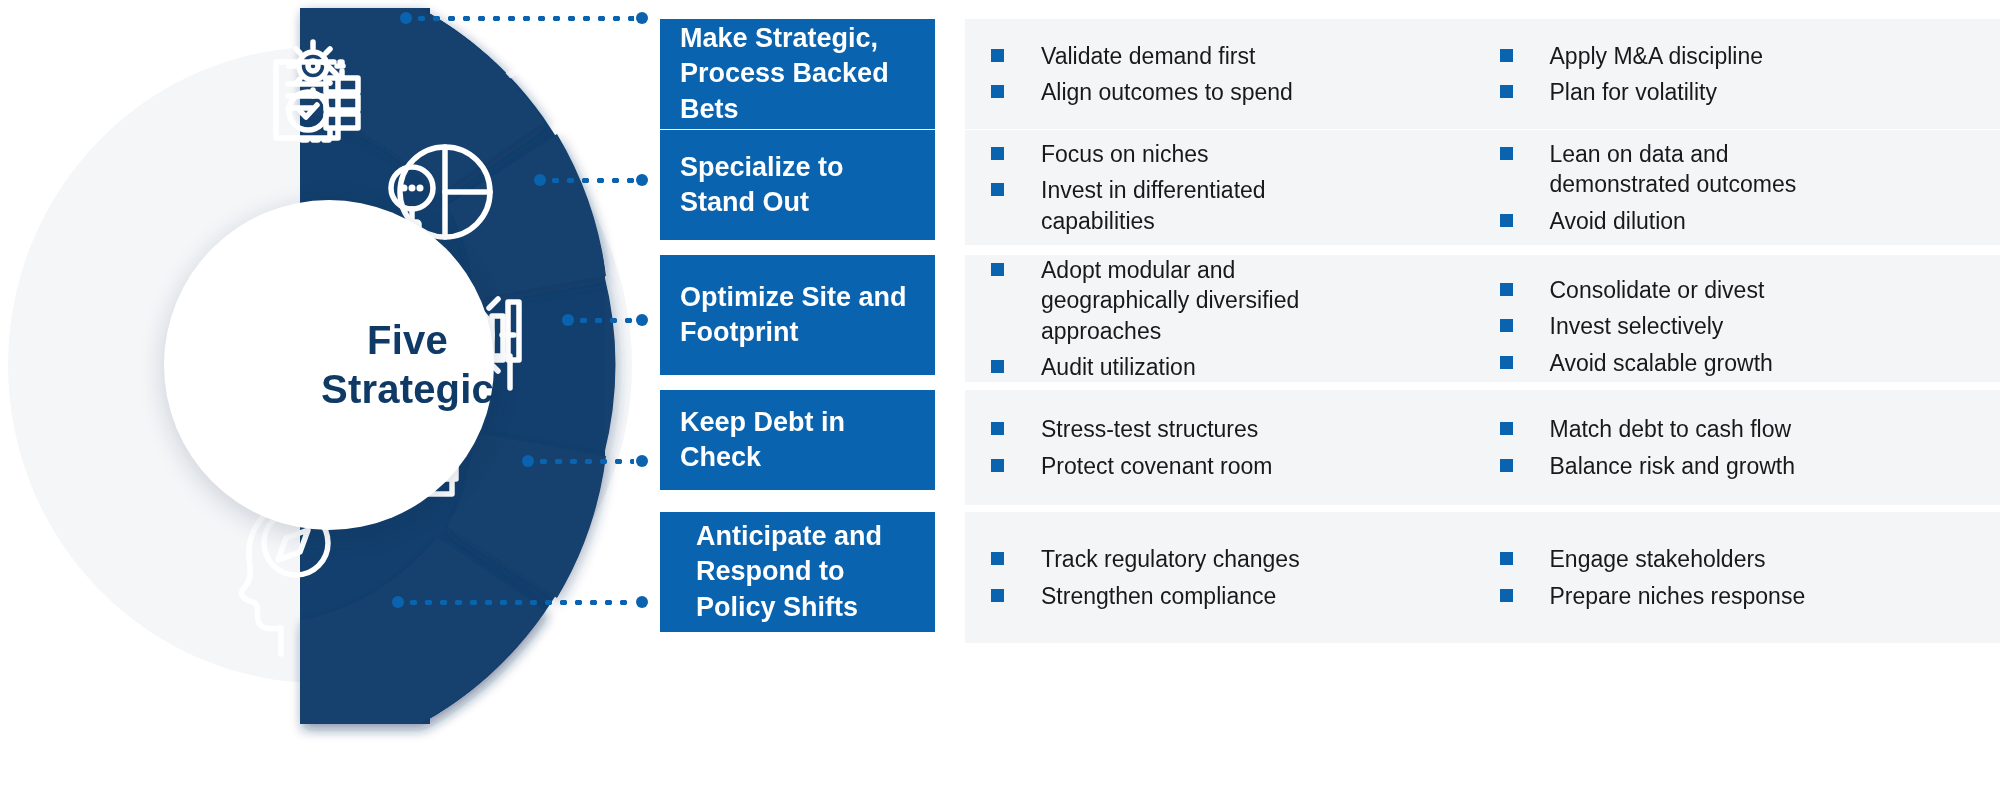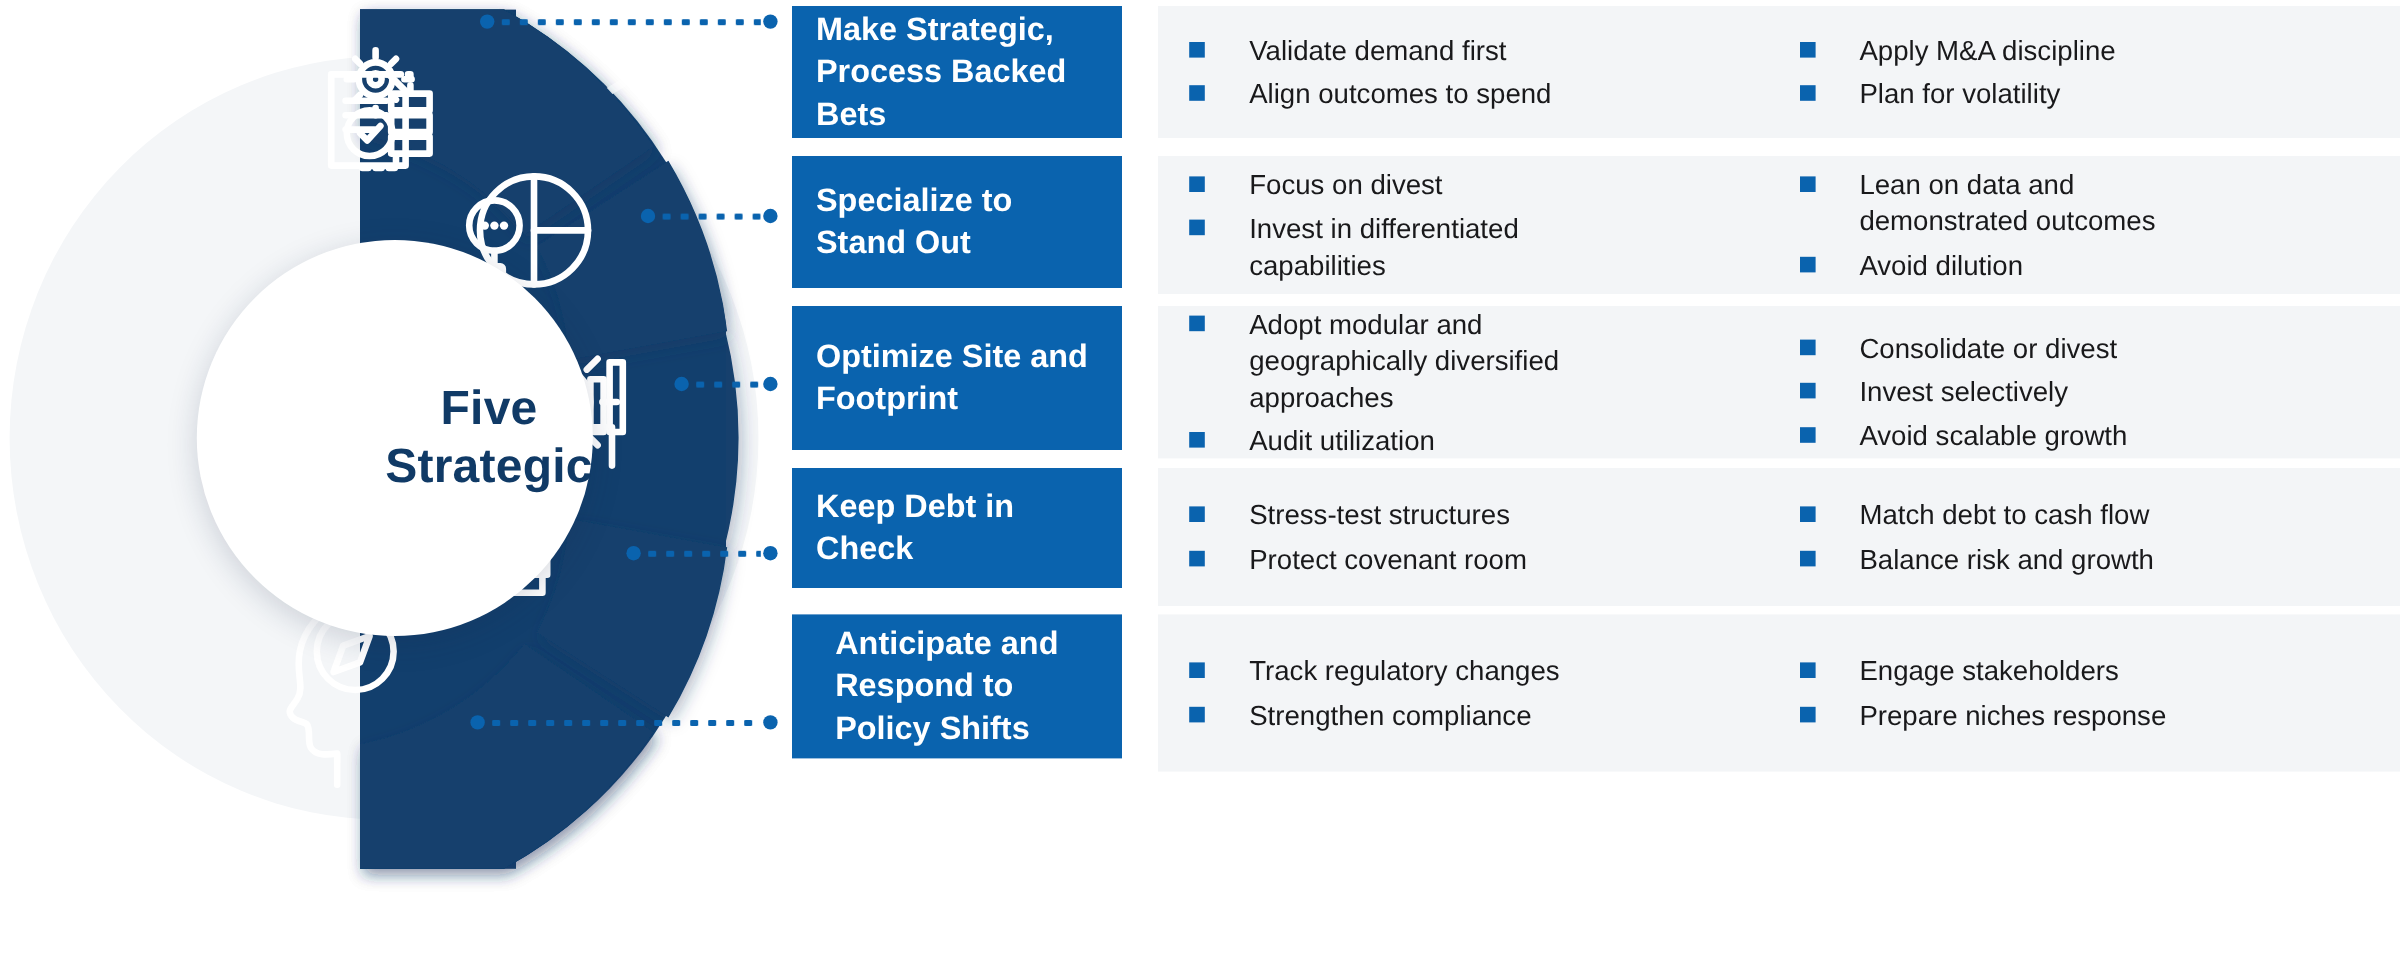--- a/index.html
+++ b/index.html
@@ -210,21 +210,21 @@
     <div class="conn-dot start"></div>
     <div class="conn-line"></div>
     <div class="conn-dot end"></div>
   </div>
   <div class="connector" style="left:392px;top:597px;width:256px;">
     <div class="conn-dot start"></div>
     <div class="conn-line"></div>
     <div class="conn-dot end"></div>
   </div>
 
-  <div class="row" style="top:5px;height:110px;">
+  <div class="row" style="top:19px;height:110px;">
     <div class="title-box">Make Strategic, Process Backed Bets</div>
     <div class="bullets-box">
       <div class="bullet-col">
         <div class="bullet">
           <span class="sq"></span>
           <span class="btxt">Validate demand first</span>
         </div>
         <div class="bullet">
           <span class="sq"></span>
           <span class="btxt">Align outcomes to spend</span>
@@ -242,21 +242,21 @@
       </div>
     </div>
   </div>
 
   <div class="row" style="top:130px;height:110px;">
     <div class="title-box">Specialize to Stand Out</div>
     <div class="bullets-box" style="height:115px;">
       <div class="bullet-col">
         <div class="bullet">
           <span class="sq"></span>
-          <span class="btxt">Focus on divest</span>
+          <span class="btxt">Focus on niches</span>
         </div>
         <div class="bullet">
           <span class="sq"></span>
           <span class="btxt">Invest in differentiated capabilities</span>
         </div>
       </div>
       <div class="bullet-col col2">
         <div class="bullet">
           <span class="sq"></span>
           <span class="btxt">Lean on data and demonstrated outcomes</span>

